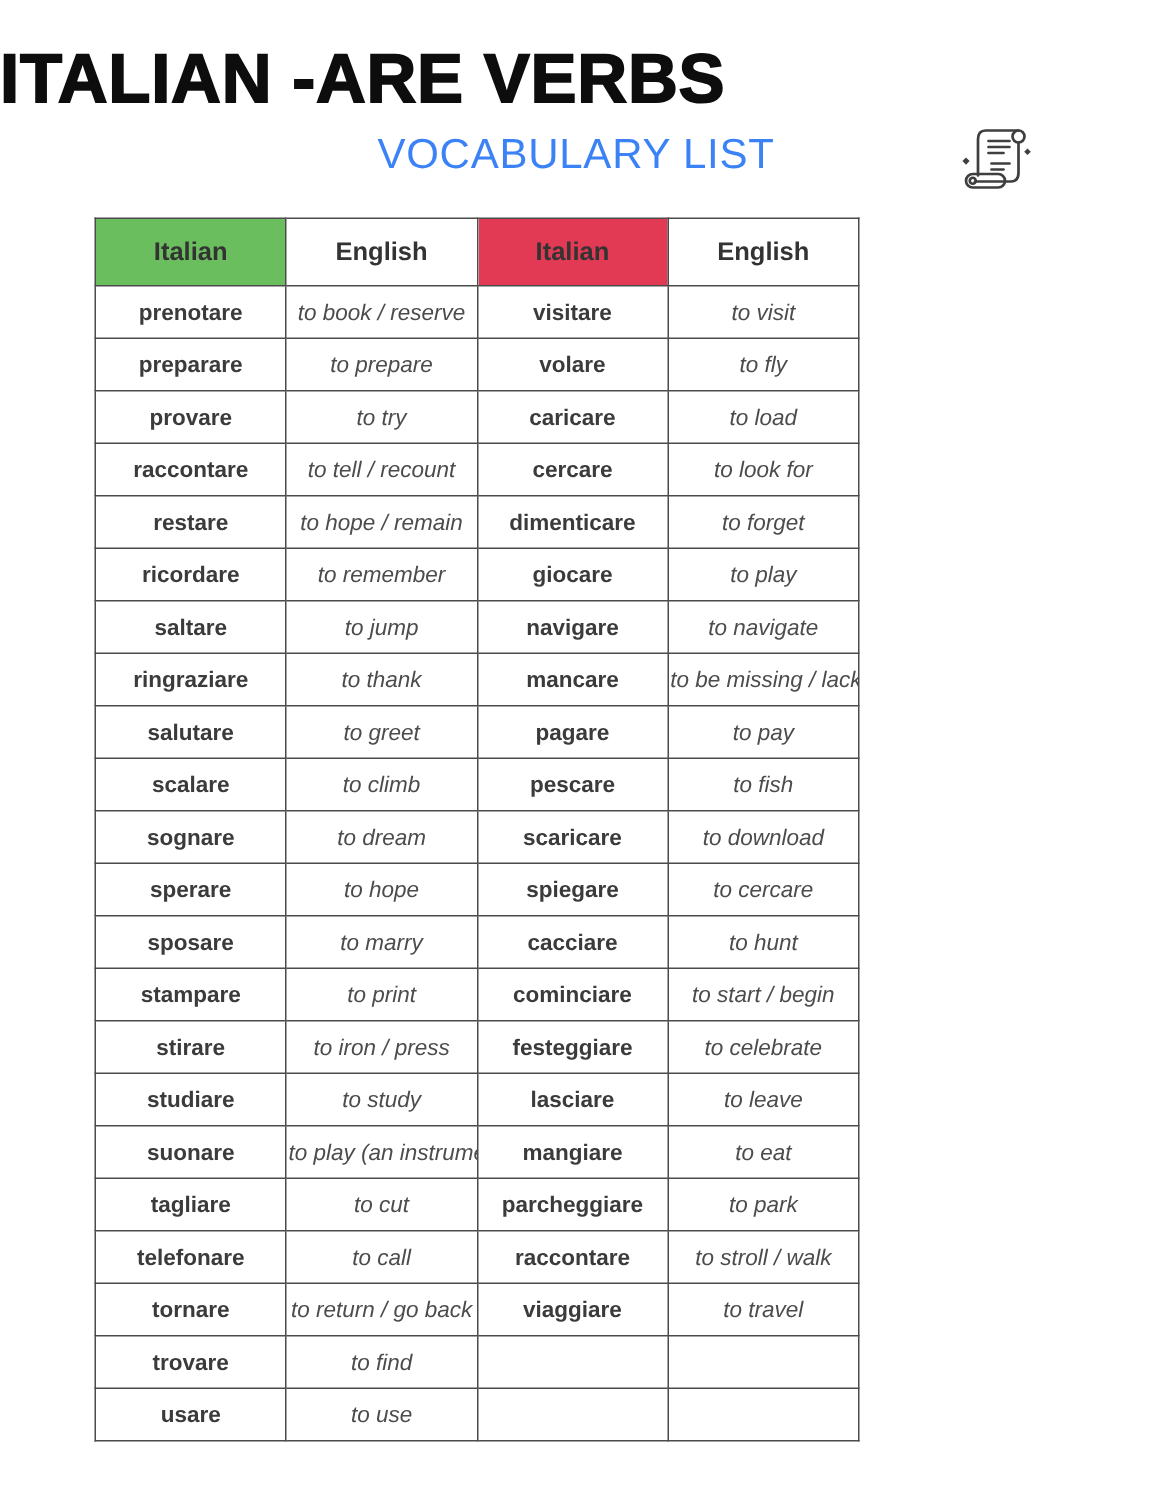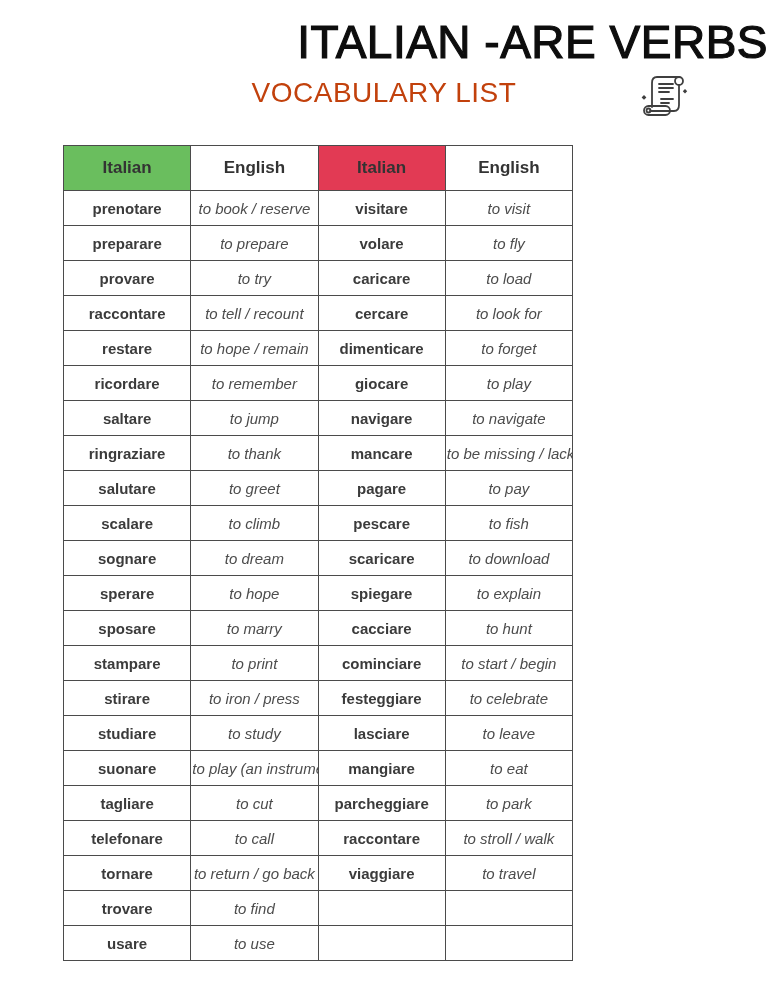--- a/index.html
+++ b/index.html
@@ -10,45 +10,45 @@
   }
   .page {
     position: relative;
     width: 768px;
     height: 994px;
     background: #ffffff;
     overflow: hidden;
   }
   .title {
     margin: 0;
-    padding-top: 16px;
-    text-align: right;
+    padding-top: 26px;
+    text-align: left;
     font-size: 46px;
     line-height: 52px;
-    font-weight: normal;
+    font-weight: bold;
     letter-spacing: 0.5px;
     color: #0d0d0d;
     -webkit-text-stroke: 1.2px #0d0d0d;
   }
   .subtitle-row {
     position: relative;
     width: 100%;
     height: 42px;
     margin-top: 6px;
   }
   .subtitle {
     position: absolute;
     left: 0;
     right: 0;
     text-align: center;
     font-size: 28px;
     line-height: 38px;
     font-weight: 400;
     letter-spacing: 0.5px;
-    color: #c2410c;
+    color: #3b82f6;
   }
   .scroll-icon {
     position: absolute;
     left: 636px;
     top: 0px;
   }
   .vocab-table {
     position: absolute;
     left: 63px;
     top: 145px;
@@ -192,21 +192,21 @@
         <tr>
           <td class="it-cell">sognare</td>
           <td class="en-cell">to dream</td>
           <td class="it-cell">scaricare</td>
           <td class="en-cell">to download</td>
         </tr>
         <tr>
           <td class="it-cell">sperare</td>
           <td class="en-cell">to hope</td>
           <td class="it-cell">spiegare</td>
-          <td class="en-cell">to explain</td>
+          <td class="en-cell">to cercare</td>
         </tr>
         <tr>
           <td class="it-cell">sposare</td>
           <td class="en-cell">to marry</td>
           <td class="it-cell">cacciare</td>
           <td class="en-cell">to hunt</td>
         </tr>
         <tr>
           <td class="it-cell">stampare</td>
           <td class="en-cell">to print</td>

